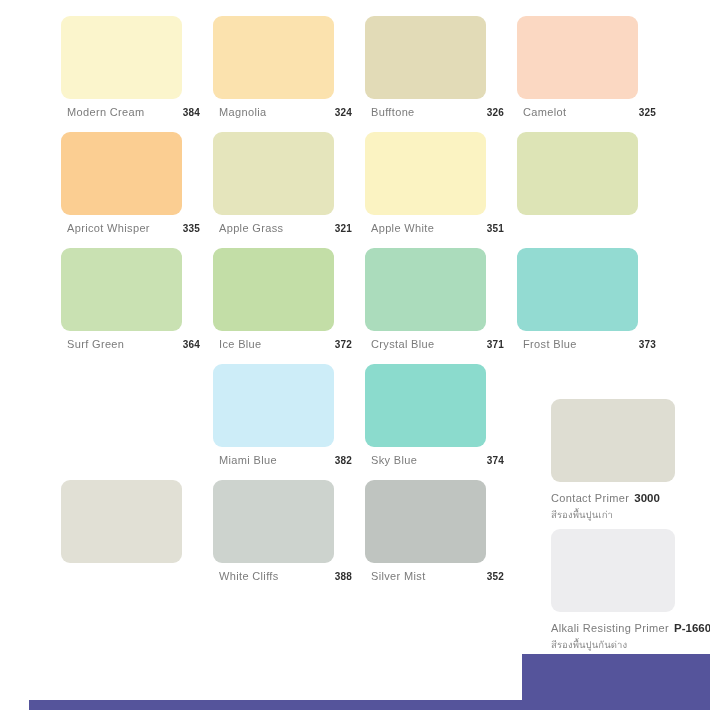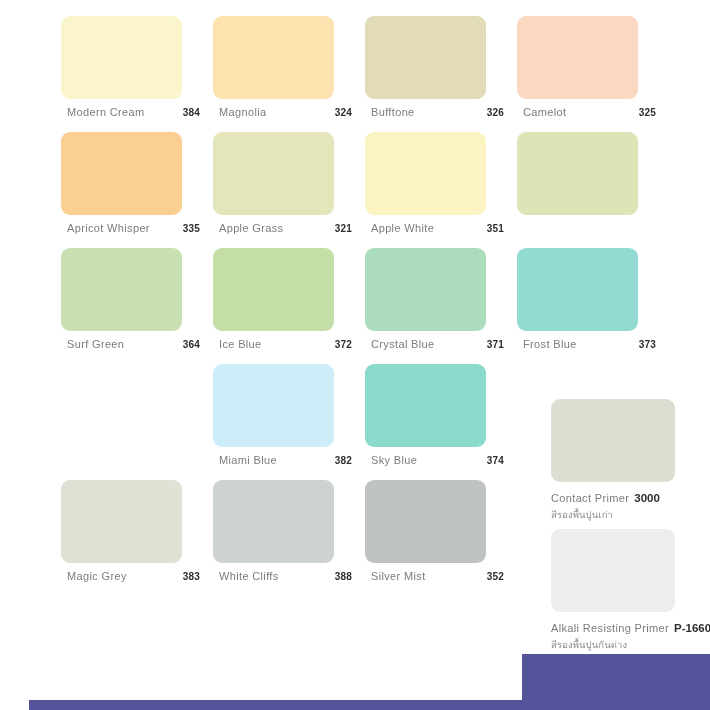--- a/index.html
+++ b/index.html
@@ -222,24 +222,20 @@
       <div class="swatch-cell">
         <div class="swatch-chip" style="background: rgb(139, 219, 205);"></div>
         <div class="swatch-caption">
           <span class="swatch-name">Sky Blue</span>
           <span class="swatch-code">374</span>
         </div>
       </div>
       <div class="swatch-cell"></div>
       <div class="swatch-cell">
         <div class="swatch-chip" style="background: rgb(225, 224, 213);"></div>
-        <div class="swatch-caption">
-          <span class="swatch-name">Magic Grey</span>
-          <span class="swatch-code">383</span>
-        </div>
       </div>
       <div class="swatch-cell">
         <div class="swatch-chip" style="background: rgb(205, 211, 206);"></div>
         <div class="swatch-caption">
           <span class="swatch-name">White Cliffs</span>
           <span class="swatch-code">388</span>
         </div>
       </div>
       <div class="swatch-cell">
         <div class="swatch-chip" style="background: rgb(191, 196, 192);"></div>

